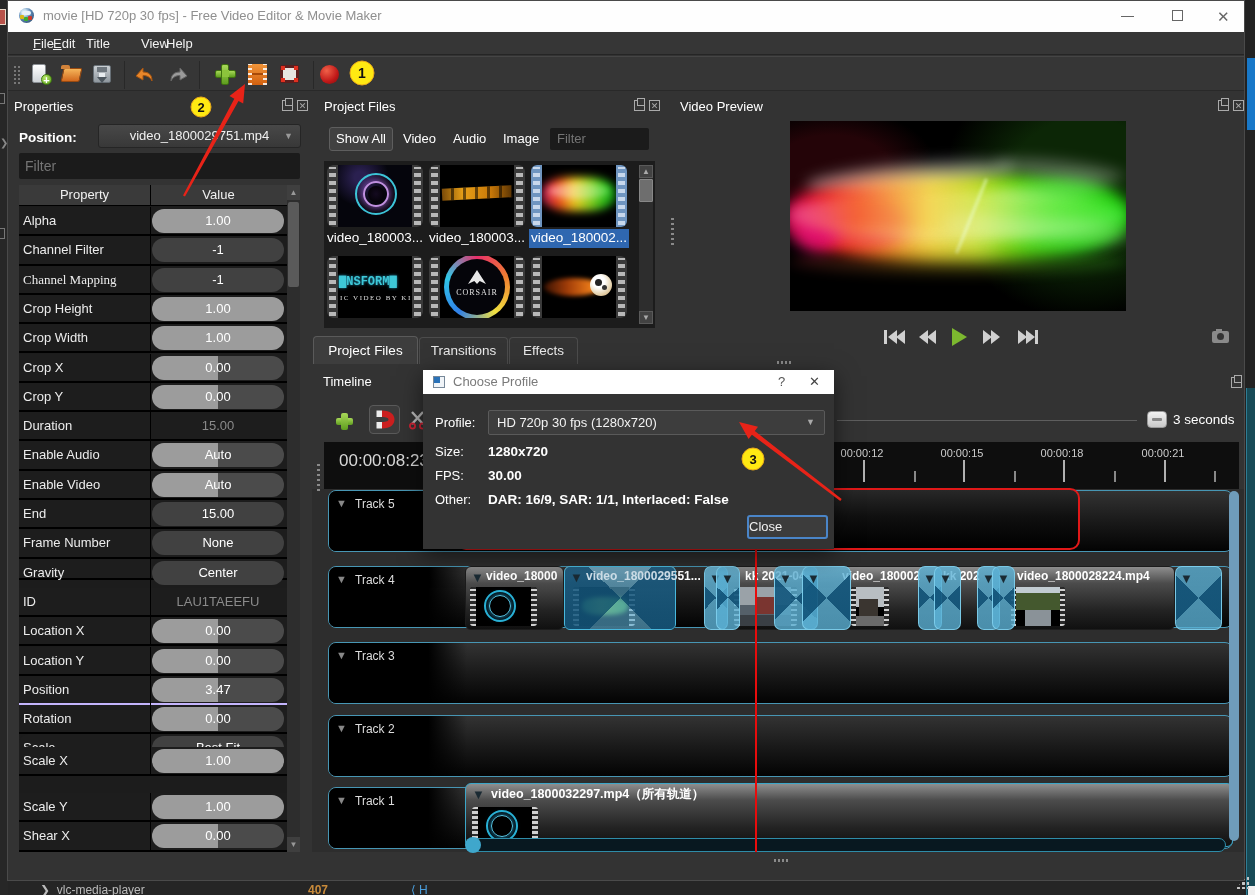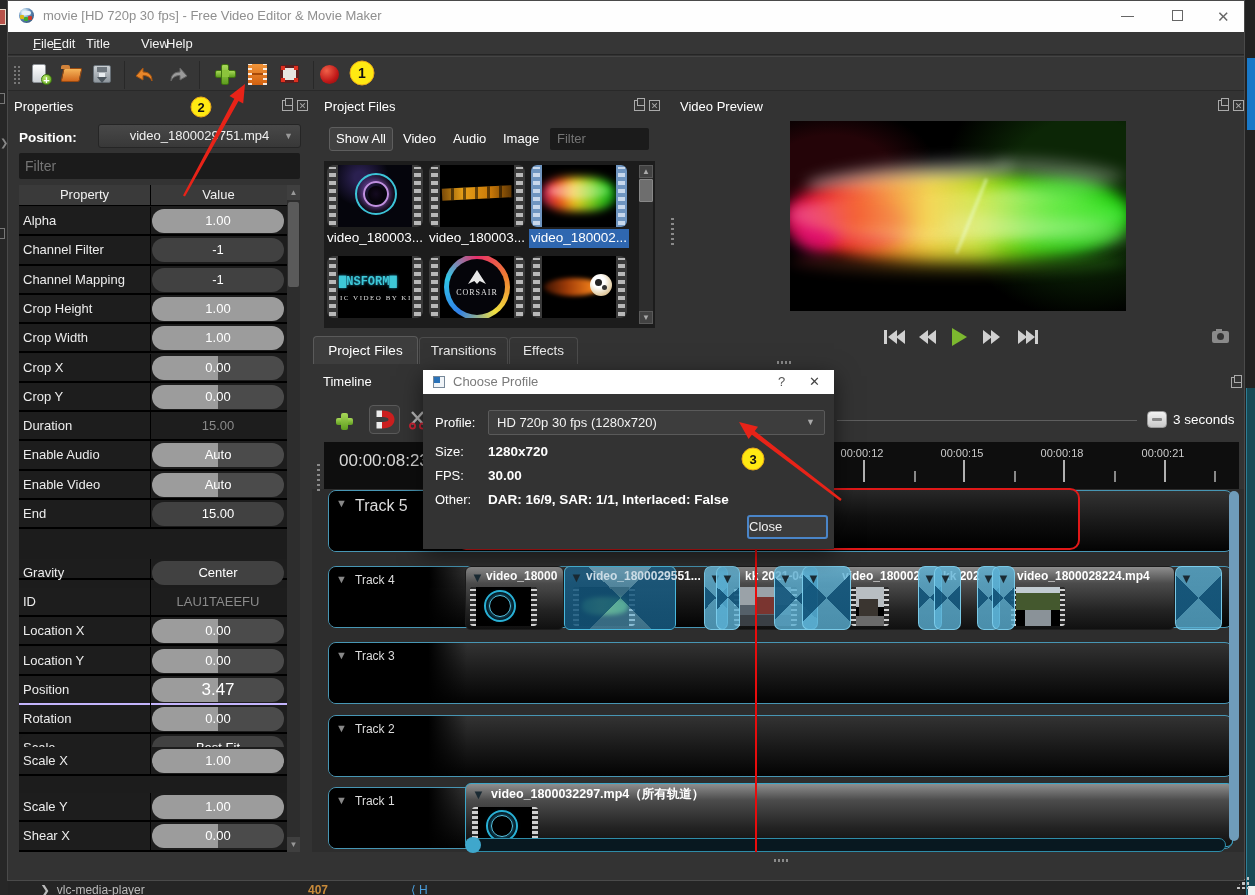--- a/index.html
+++ b/index.html
@@ -114,21 +114,21 @@
             <span style="position:absolute;left:4px;top:6px;color:#ececec;font-size:13px;">Alpha</span>
             <span style="position:absolute;left:131px;top:0;width:1px;height:29.3px;background:#000;"></span>
             <span style="position:absolute;left:133px;top:2px;width:132px;height:24px;background:#9c9c9c;border-radius:13px;color:#fff;font-size:13px;text-align:center;line-height:24px;">1.00</span>
           </div>
           <div style="position:absolute;left:0;top:51.3px;width:268px;height:29.3px;border-bottom:2px solid #000;background:#1d1d1d;">
             <span style="position:absolute;left:4px;top:6px;color:#ececec;font-size:13px;">Channel Filter</span>
             <span style="position:absolute;left:131px;top:0;width:1px;height:29.3px;background:#000;"></span>
             <span style="position:absolute;left:133px;top:2px;width:132px;height:24px;background:#414141;border-radius:13px;color:#fff;font-size:13px;text-align:center;line-height:24px;">-1</span>
           </div>
           <div style="position:absolute;left:0;top:80.6px;width:268px;height:29.3px;border-bottom:2px solid #000;background:#1d1d1d;">
-            <span style="position:absolute;left:4px;top:6px;color:#ececec;font-size:13px;">Channel Mapping</span>
+            <span style="position:absolute;left:4px;top:6px;color:#ececec;font-size:13px;font-family:Liberation Serif, serif;">Channel Mapping</span>
             <span style="position:absolute;left:131px;top:0;width:1px;height:29.3px;background:#000;"></span>
             <span style="position:absolute;left:133px;top:2px;width:132px;height:24px;background:#414141;border-radius:13px;color:#fff;font-size:13px;text-align:center;line-height:24px;">-1</span>
           </div>
           <div style="position:absolute;left:0;top:109.9px;width:268px;height:29.3px;border-bottom:2px solid #000;background:#1d1d1d;">
             <span style="position:absolute;left:4px;top:6px;color:#ececec;font-size:13px;">Crop Height</span>
             <span style="position:absolute;left:131px;top:0;width:1px;height:29.3px;background:#000;"></span>
             <span style="position:absolute;left:133px;top:2px;width:132px;height:24px;background:#9c9c9c;border-radius:13px;color:#fff;font-size:13px;text-align:center;line-height:24px;">1.00</span>
           </div>
           <div style="position:absolute;left:0;top:139.2px;width:268px;height:29.3px;border-bottom:2px solid #000;background:#1d1d1d;">
             <span style="position:absolute;left:4px;top:6px;color:#ececec;font-size:13px;">Crop Width</span>
@@ -158,20 +158,25 @@
           <div style="position:absolute;left:0;top:285.7px;width:268px;height:29.3px;border-bottom:2px solid #000;background:#1d1d1d;">
             <span style="position:absolute;left:4px;top:6px;color:#ececec;font-size:13px;">Enable Video</span>
             <span style="position:absolute;left:131px;top:0;width:1px;height:29.3px;background:#000;"></span>
             <span style="position:absolute;left:133px;top:2px;width:132px;height:24px;background:linear-gradient(90deg,#9c9c9c 0 50%,#4b4b4b 50% 100%);border-radius:13px;color:#fff;font-size:13px;text-align:center;line-height:24px;">Auto</span>
           </div>
           <div style="position:absolute;left:0;top:315.0px;width:268px;height:29.3px;border-bottom:2px solid #000;background:#1d1d1d;">
             <span style="position:absolute;left:4px;top:6px;color:#ececec;font-size:13px;">End</span>
             <span style="position:absolute;left:131px;top:0;width:1px;height:29.3px;background:#000;"></span>
             <span style="position:absolute;left:133px;top:2px;width:132px;height:24px;background:#414141;border-radius:13px;color:#fff;font-size:13px;text-align:center;line-height:24px;">15.00</span>
           </div>
+          <div style="position:absolute;left:0;top:344.3px;width:268px;height:29.3px;border-bottom:2px solid #000;background:#1d1d1d;">
+            <span style="position:absolute;left:4px;top:6px;color:#ececec;font-size:13px;">Frame Number</span>
+            <span style="position:absolute;left:131px;top:0;width:1px;height:29.3px;background:#000;"></span>
+            <span style="position:absolute;left:133px;top:2px;width:132px;height:24px;background:#414141;border-radius:13px;color:#fff;font-size:13px;text-align:center;line-height:24px;">None</span>
+          </div>
           <div style="position:absolute;left:0;top:373.6px;width:268px;height:21px;border-bottom:2px solid #000;background:#1d1d1d;">
             <span style="position:absolute;left:4px;top:6px;color:#ececec;font-size:13px;">Gravity</span>
             <span style="position:absolute;left:131px;top:0;width:1px;height:29.3px;background:#000;"></span>
             <span style="position:absolute;left:133px;top:2px;width:132px;height:24px;background:#414141;border-radius:13px;color:#fff;font-size:13px;text-align:center;line-height:24px;">Center</span>
           </div>
           <div style="position:absolute;left:0;top:402.9px;width:268px;height:29.3px;border-bottom:2px solid #000;background:#1d1d1d;">
             <span style="position:absolute;left:4px;top:6px;color:#ececec;font-size:13px;">ID</span>
             <span style="position:absolute;left:131px;top:0;width:1px;height:29.3px;background:#000;"></span>
             <span style="position:absolute;left:133px;top:2px;width:132px;height:24px;color:#8a8a8a;font-size:13px;text-align:center;line-height:24px;">LAU1TAEEFU</span>
           </div>
@@ -181,21 +186,21 @@
             <span style="position:absolute;left:133px;top:2px;width:132px;height:24px;background:linear-gradient(90deg,#9c9c9c 0 50%,#4b4b4b 50% 100%);border-radius:13px;color:#fff;font-size:13px;text-align:center;line-height:24px;">0.00</span>
           </div>
           <div style="position:absolute;left:0;top:461.5px;width:268px;height:29.3px;border-bottom:2px solid #000;background:#1d1d1d;">
             <span style="position:absolute;left:4px;top:6px;color:#ececec;font-size:13px;">Location Y</span>
             <span style="position:absolute;left:131px;top:0;width:1px;height:29.3px;background:#000;"></span>
             <span style="position:absolute;left:133px;top:2px;width:132px;height:24px;background:linear-gradient(90deg,#9c9c9c 0 50%,#4b4b4b 50% 100%);border-radius:13px;color:#fff;font-size:13px;text-align:center;line-height:24px;">0.00</span>
           </div>
           <div style="position:absolute;left:0;top:490.8px;width:268px;height:29.3px;border-bottom:2px solid #c4b5fd;background:#1d1d1d;">
             <span style="position:absolute;left:4px;top:6px;color:#ececec;font-size:13px;">Position</span>
             <span style="position:absolute;left:131px;top:0;width:1px;height:29.3px;background:#000;"></span>
-            <span style="position:absolute;left:133px;top:2px;width:132px;height:24px;background:linear-gradient(90deg,#9c9c9c 0 50%,#4b4b4b 50% 100%);border-radius:13px;color:#fff;font-size:17px;text-align:center;line-height:24px;">3.47</span>
+            <span style="position:absolute;left:133px;top:2px;width:132px;height:24px;background:linear-gradient(90deg,#9c9c9c 0 50%,#4b4b4b 50% 100%);border-radius:13px;color:#fff;font-size:13px;text-align:center;line-height:24px;">3.47</span>
           </div>
           <div style="position:absolute;left:0;top:520.1px;width:268px;height:29.3px;border-bottom:2px solid #000;background:#1d1d1d;">
             <span style="position:absolute;left:4px;top:6px;color:#ececec;font-size:13px;">Rotation</span>
             <span style="position:absolute;left:131px;top:0;width:1px;height:29.3px;background:#000;"></span>
             <span style="position:absolute;left:133px;top:2px;width:132px;height:24px;background:linear-gradient(90deg,#9c9c9c 0 50%,#4b4b4b 50% 100%);border-radius:13px;color:#fff;font-size:13px;text-align:center;line-height:24px;">0.00</span>
           </div>
           <div style="position:absolute;left:0;top:549.4px;width:268px;height:29.3px;border-bottom:2px solid #000;background:#1d1d1d;border-radius:9px;">
             <span style="position:absolute;left:4px;top:6px;color:#ececec;font-size:13px;">Scale</span>
             <span style="position:absolute;left:131px;top:0;width:1px;height:29.3px;background:#000;"></span>
             <span style="position:absolute;left:133px;top:2px;width:132px;height:24px;background:#414141;border-radius:13px;color:#fff;font-size:13px;text-align:center;line-height:24px;">Best Fit</span>
@@ -391,21 +396,21 @@
         <div style="position:absolute;left:751px;top:96px;width:2px;height:22px;background:#b0b0b0;"></div>
         <div style="position:absolute;left:852px;top:96px;width:2px;height:22px;background:#b0b0b0;"></div>
         <div style="position:absolute;left:602px;top:107px;width:2px;height:11px;background:#888;"></div>
         <div style="position:absolute;left:702px;top:107px;width:2px;height:11px;background:#888;"></div>
         <div style="position:absolute;left:802px;top:107px;width:2px;height:11px;background:#888;"></div>
         <div style="position:absolute;left:902px;top:107px;width:2px;height:11px;background:#888;"></div>
         <div style="position:absolute;left:0;top:125px;width:932px;height:363px;background:#2d2d2d;"></div>
         <div style="position:absolute;left:16px;top:126px;width:905px;height:62px;border:1px solid #4796b4;border-radius:8px;background:linear-gradient(180deg,#333,#1a1a1a 50%,#030303);overflow:hidden;">
           <div style="position:absolute;left:0;top:0;width:138px;height:62px;background:linear-gradient(90deg,#000 0 72%,transparent);"></div>
           <div style="position:absolute;left:7px;top:6px;color:#888;font-size:11px;">▼</div>
-          <div style="position:absolute;left:26px;top:6px;color:#ddd;font-size:16px;">Track 5</div>
+          <div style="position:absolute;left:26px;top:6px;color:#ddd;font-size:12px;">Track 5</div>
         </div>
         <div style="position:absolute;left:16px;top:202px;width:905px;height:62px;border:1px solid #4796b4;border-radius:8px;background:linear-gradient(180deg,#333,#1a1a1a 50%,#030303);overflow:hidden;">
           <div style="position:absolute;left:0;top:0;width:138px;height:62px;background:linear-gradient(90deg,#000 0 72%,transparent);"></div>
           <div style="position:absolute;left:7px;top:6px;color:#888;font-size:11px;">▼</div>
           <div style="position:absolute;left:26px;top:6px;color:#ddd;font-size:12px;">Track 4</div>
         </div>
         <div style="position:absolute;left:16px;top:278px;width:905px;height:62px;border:1px solid #4796b4;border-radius:8px;background:linear-gradient(180deg,#333,#1a1a1a 50%,#030303);overflow:hidden;">
           <div style="position:absolute;left:0;top:0;width:138px;height:62px;background:linear-gradient(90deg,#000 0 72%,transparent);"></div>
           <div style="position:absolute;left:7px;top:6px;color:#888;font-size:11px;">▼</div>
           <div style="position:absolute;left:26px;top:6px;color:#ddd;font-size:12px;">Track 3</div>

